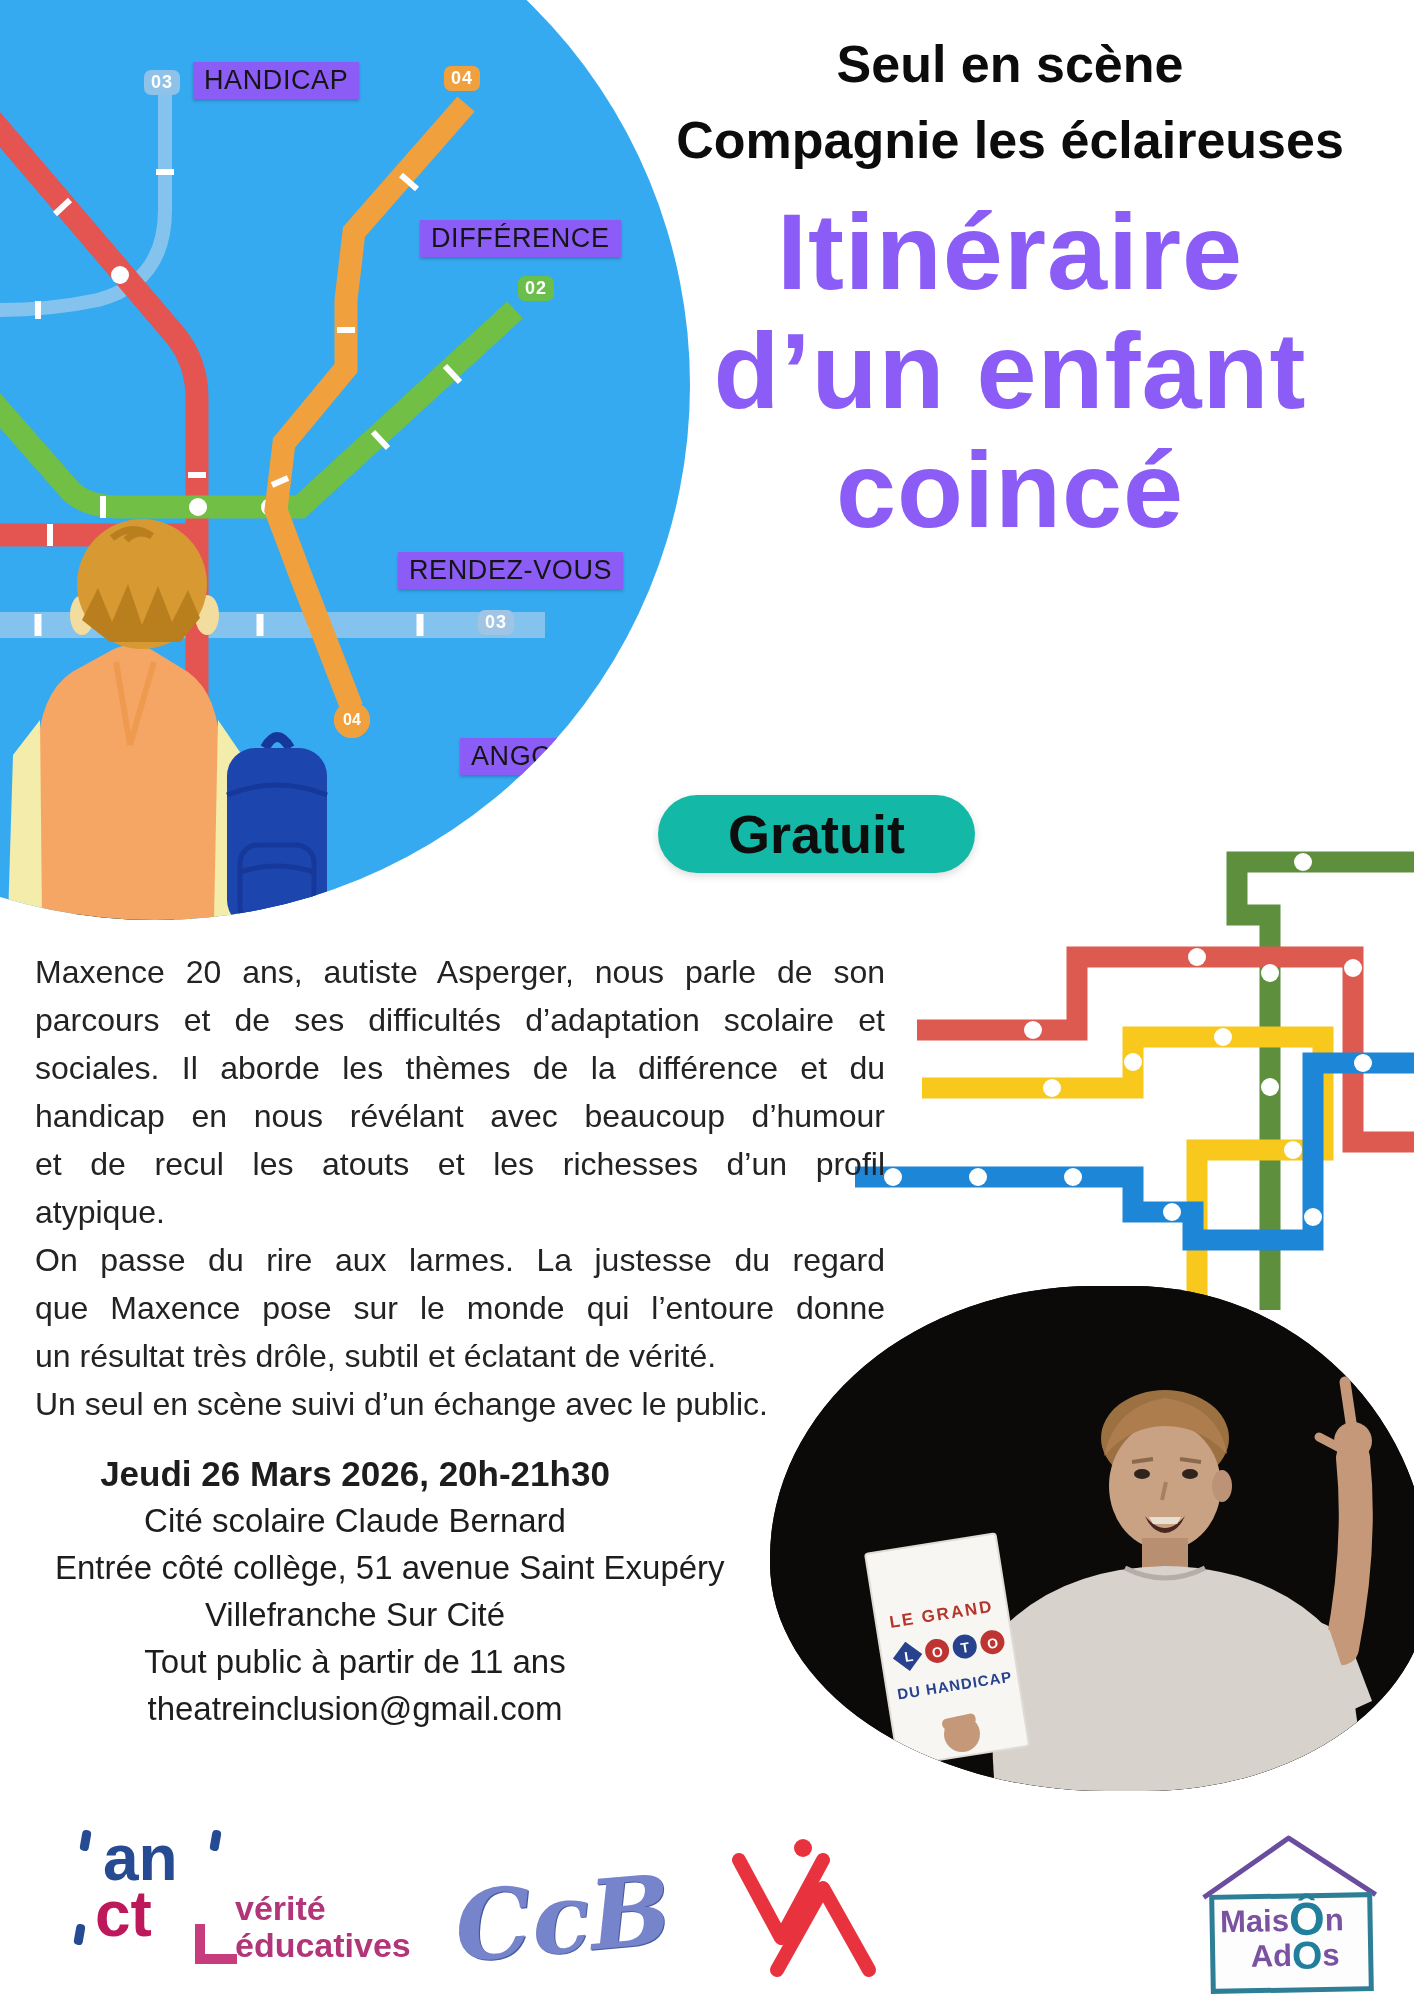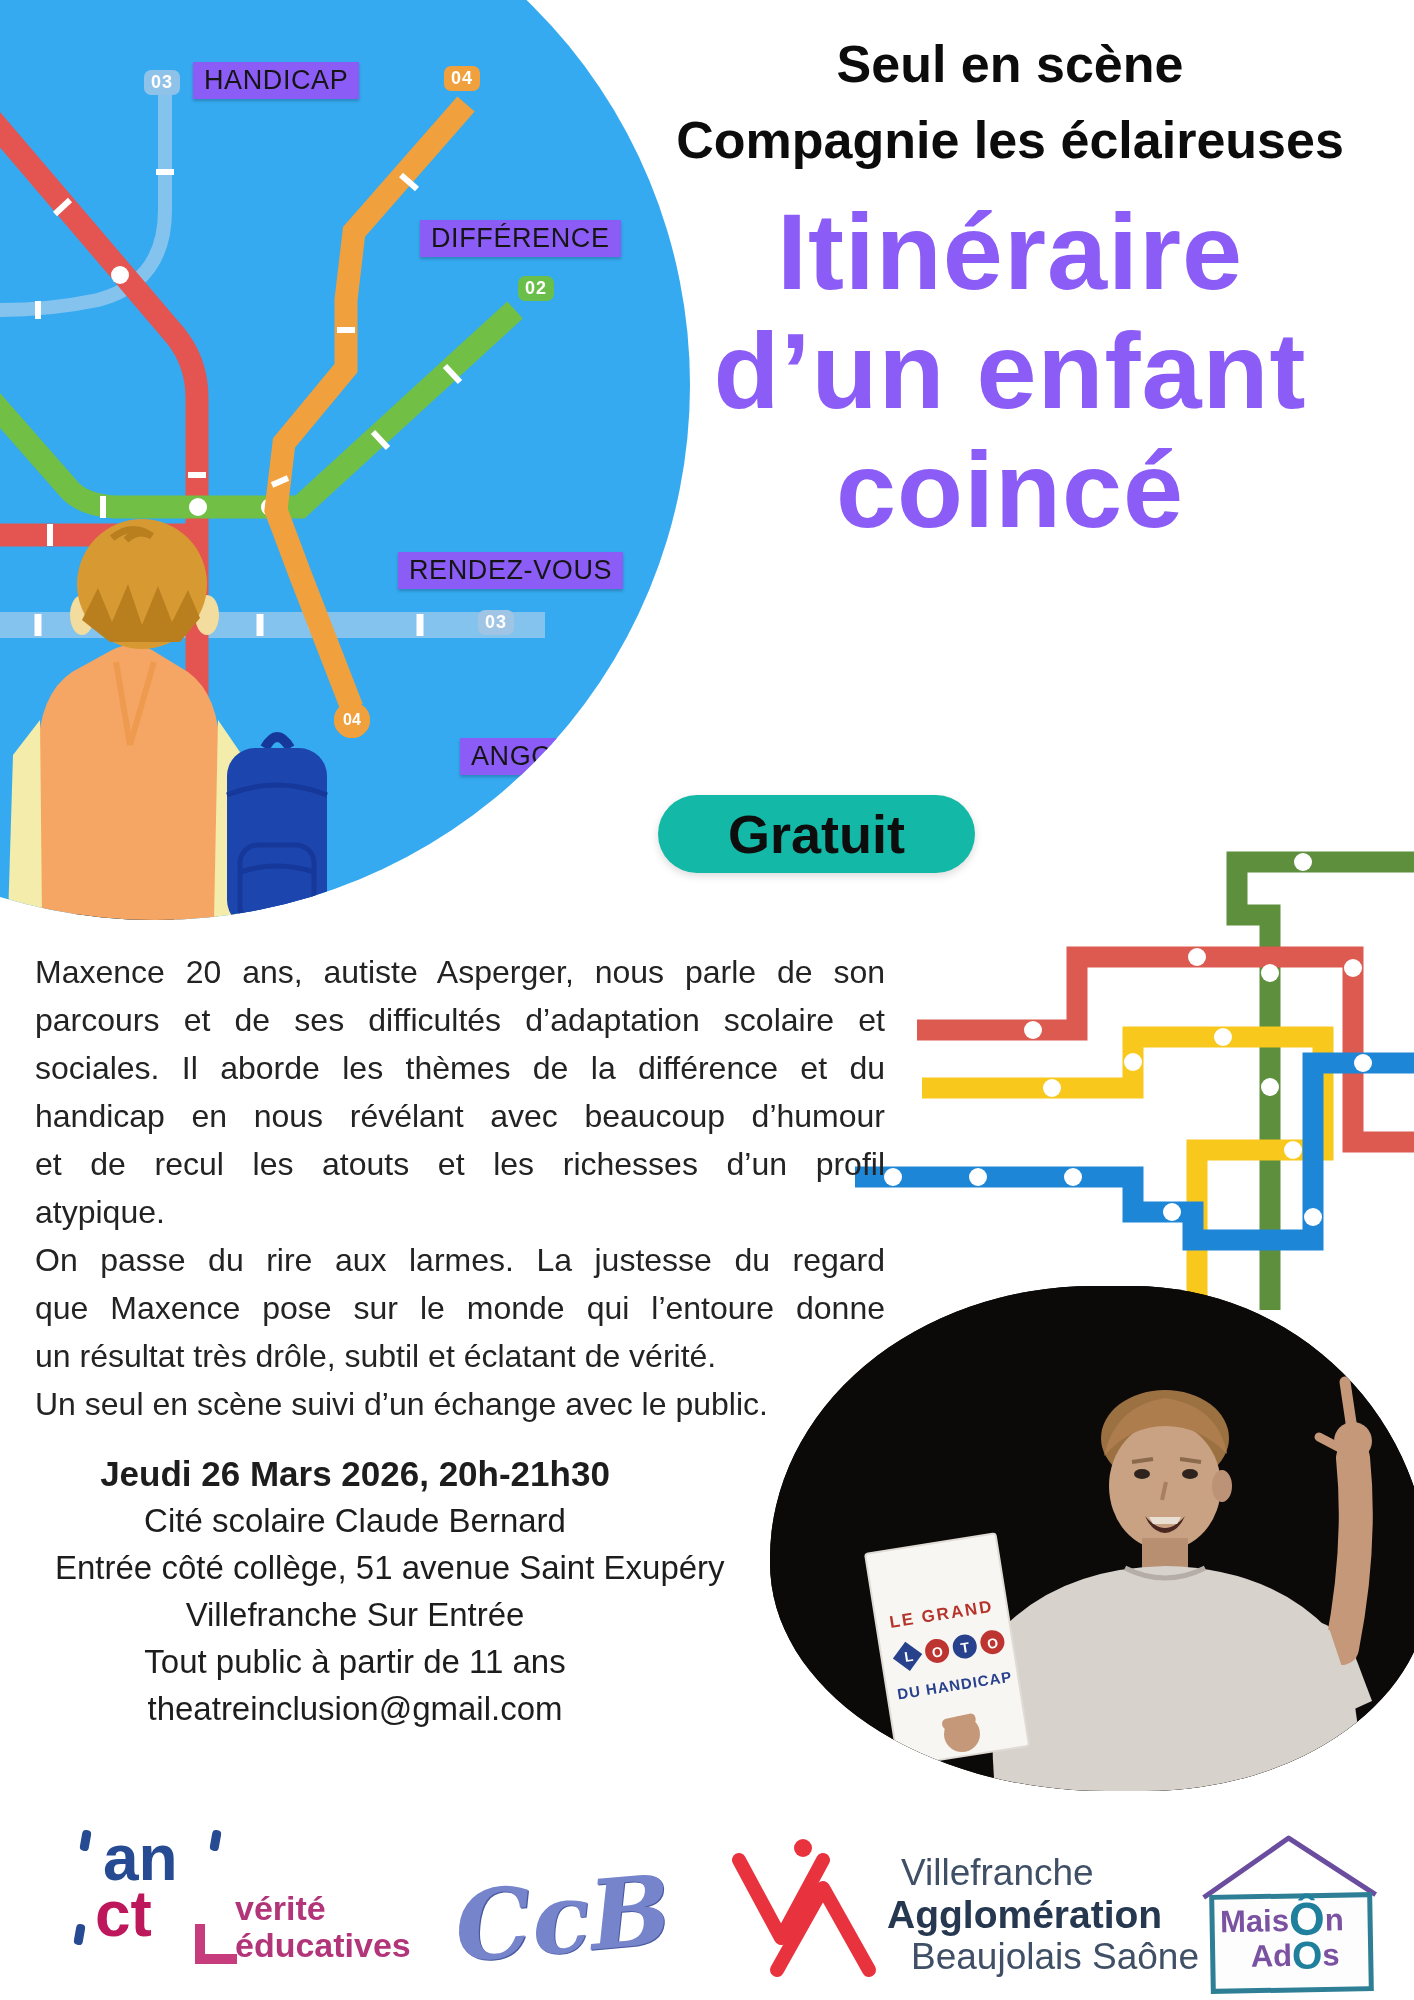--- a/index.html
+++ b/index.html
@@ -255,21 +255,21 @@
 
       <circle cx="192" cy="448" r="18" fill="#c49878"></circle>
       <rect x="172" y="430" width="34" height="11" rx="5" transform="rotate(-12 189 436)" fill="#c49878"></rect>
     </svg>
   </div>
 
   <div class="event">
     <div class="el eb">Jeudi 26 Mars 2026, 20h-21h30</div>
     <div class="el">Cité scolaire Claude Bernard</div>
     <div class="el">Entrée côté collège, 51 avenue Saint Exupéry</div>
-    <div class="el">Villefranche Sur Entrée</div>
+    <div class="el">Villefranche Sur Cité</div>
     <div class="el">Tout public à partir de 11 ans</div>
     <div class="el">theatreinclusion@gmail.com</div>
   </div>
 
   <div class="logo-anct">
     <span class="anct-q tl"></span>
     <span class="anct-q tr"></span>
     <span class="anct-q bl"></span>
     <span class="anct-pink"></span>
     <div class="anct-an">an</div>
@@ -281,25 +281,20 @@
   </div>
 
   <div class="logo-ccb">CcB</div>
 
   <div class="logo-villefranche">
     <svg width="160" height="150" viewBox="0 0 160 150">
       <circle cx="78" cy="10" r="9" fill="#e8333f"></circle>
       <path d="M 14,22 L 56,100 L 98,22" fill="none" stroke="#e8333f" stroke-width="14" stroke-linecap="round" stroke-linejoin="round"></path>
       <path d="M 52,132 L 98,50 L 144,132" fill="none" stroke="#e8333f" stroke-width="14" stroke-linecap="round" stroke-linejoin="round"></path>
     </svg>
-    <div class="vf-text">
-      <div class="vf-l1">Villefranche</div>
-      <div class="vf-l2">Agglomération</div>
-      <div class="vf-l3">Beaujolais Saône</div>
-    </div>
   </div>
 
   <div class="logo-mados">
     <svg width="200" height="165" viewBox="0 0 200 165">
       <polyline points="12,64 98,6 184,64" fill="#fff" stroke="#6a4d9e" stroke-width="5" stroke-linejoin="round"></polyline>
       <rect x="20" y="64" width="158" height="94" fill="#fdfdfd" stroke="#2e7f96" stroke-width="5"></rect>
     </svg>
     <div class="mados-text mados-l1"><span class="m-purple">Mais</span><span class="m-teal-big">Ô</span><span class="m-purple">n</span></div>
     <div class="mados-text mados-l2"><span class="m-purple">Ad</span><span class="m-teal">O</span><span class="m-purple">s</span></div>
   </div>

